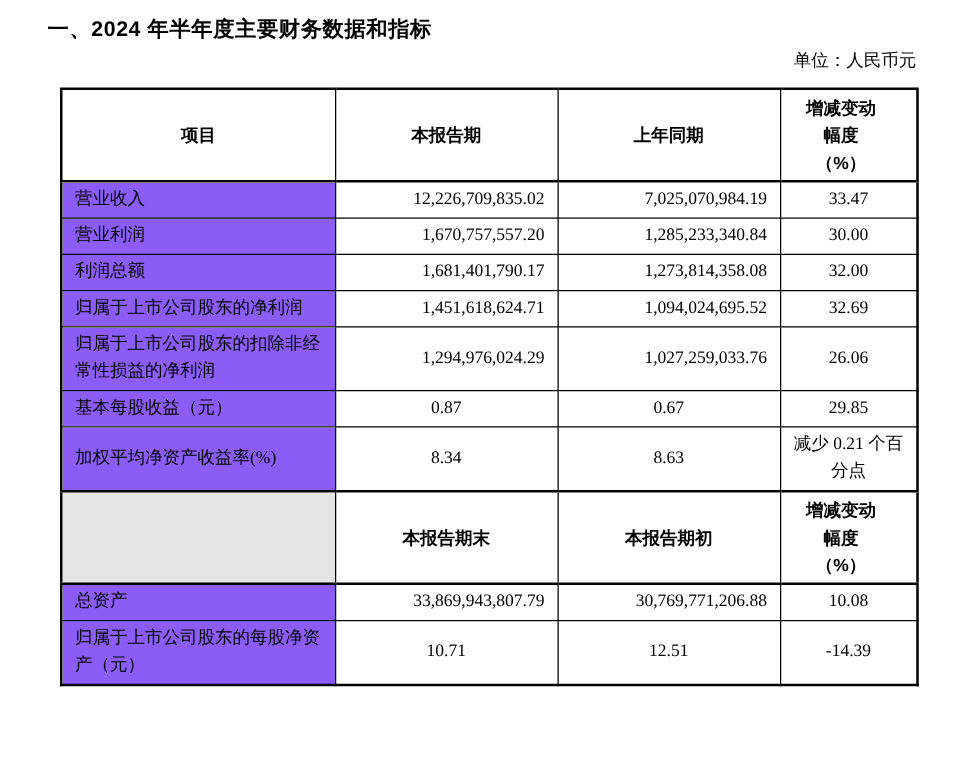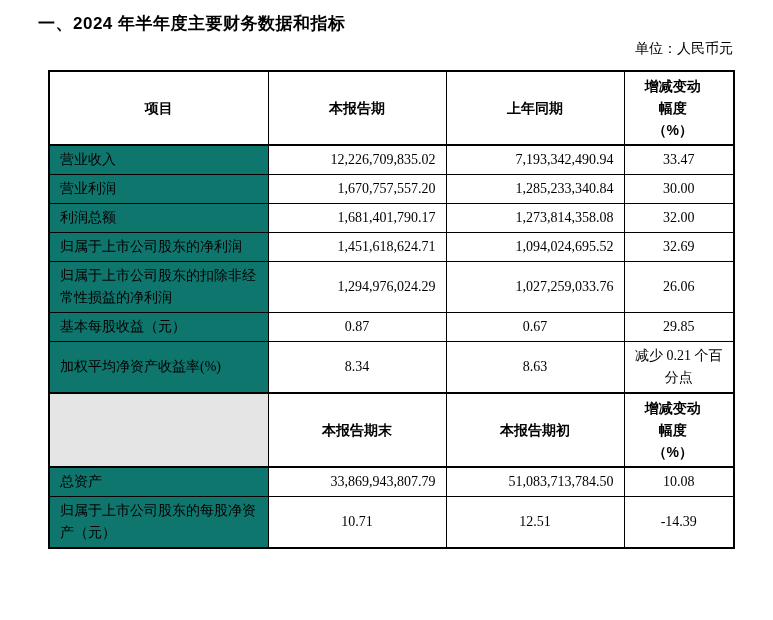--- a/index.html
+++ b/index.html
@@ -58,21 +58,21 @@
     border-top: 2px solid #000;
     border-bottom: 2px solid #000;
     background: #ffffff;
     height: 48px;
   }
   tr.hdr th.c0.shaded { background: #e5e5e5; }
   tr.hdr th.c3 { padding-left: 17px; padding-right: 29px; }
 
   
   td.label {
-    background: #0f766e;
+    background: #8b5cf6;
     text-align: left;
     padding: 3px 42px 3px 10px;
     height: 22px;
   }
   td.val { text-align: center; }
   td.val.num-right { text-align: right; padding-right: 10px; }
   td.c3 { text-align: center; padding-left: 17px; padding-right: 17px; }
 </style>
 </head>
 <body>
@@ -93,21 +93,21 @@
     <tbody id="fin-body">
         <tr class="hdr">
           <th class="c0">项目</th>
           <th class="c1">本报告期</th>
           <th class="c2">上年同期</th>
           <th class="c3">增减变动幅度（%）</th>
         </tr>
         <tr>
           <td class="c0 label">营业收入</td>
           <td class="c1 val num-right">12,226,709,835.02</td>
-          <td class="c2 val num-right">7,193,342,490.94</td>
+          <td class="c2 val num-right">7,025,070,984.19</td>
           <td class="c3 val">33.47</td>
         </tr>
         <tr>
           <td class="c0 label">营业利润</td>
           <td class="c1 val num-right">1,670,757,557.20</td>
           <td class="c2 val num-right">1,285,233,340.84</td>
           <td class="c3 val">30.00</td>
         </tr>
         <tr>
           <td class="c0 label">利润总额</td>
@@ -141,21 +141,21 @@
         </tr>
         <tr class="hdr">
           <th class="c0 shaded"></th>
           <th class="c1">本报告期末</th>
           <th class="c2">本报告期初</th>
           <th class="c3">增减变动幅度（%）</th>
         </tr>
         <tr>
           <td class="c0 label">总资产</td>
           <td class="c1 val num-right">33,869,943,807.79</td>
-          <td class="c2 val num-right">51,083,713,784.50</td>
+          <td class="c2 val num-right">30,769,771,206.88</td>
           <td class="c3 val">10.08</td>
         </tr>
         <tr>
           <td class="c0 label">归属于上市公司股东的每股净资产（元）</td>
           <td class="c1 val">10.71</td>
           <td class="c2 val">12.51</td>
           <td class="c3 val">-14.39</td>
         </tr>
       </tbody>
   </table>

